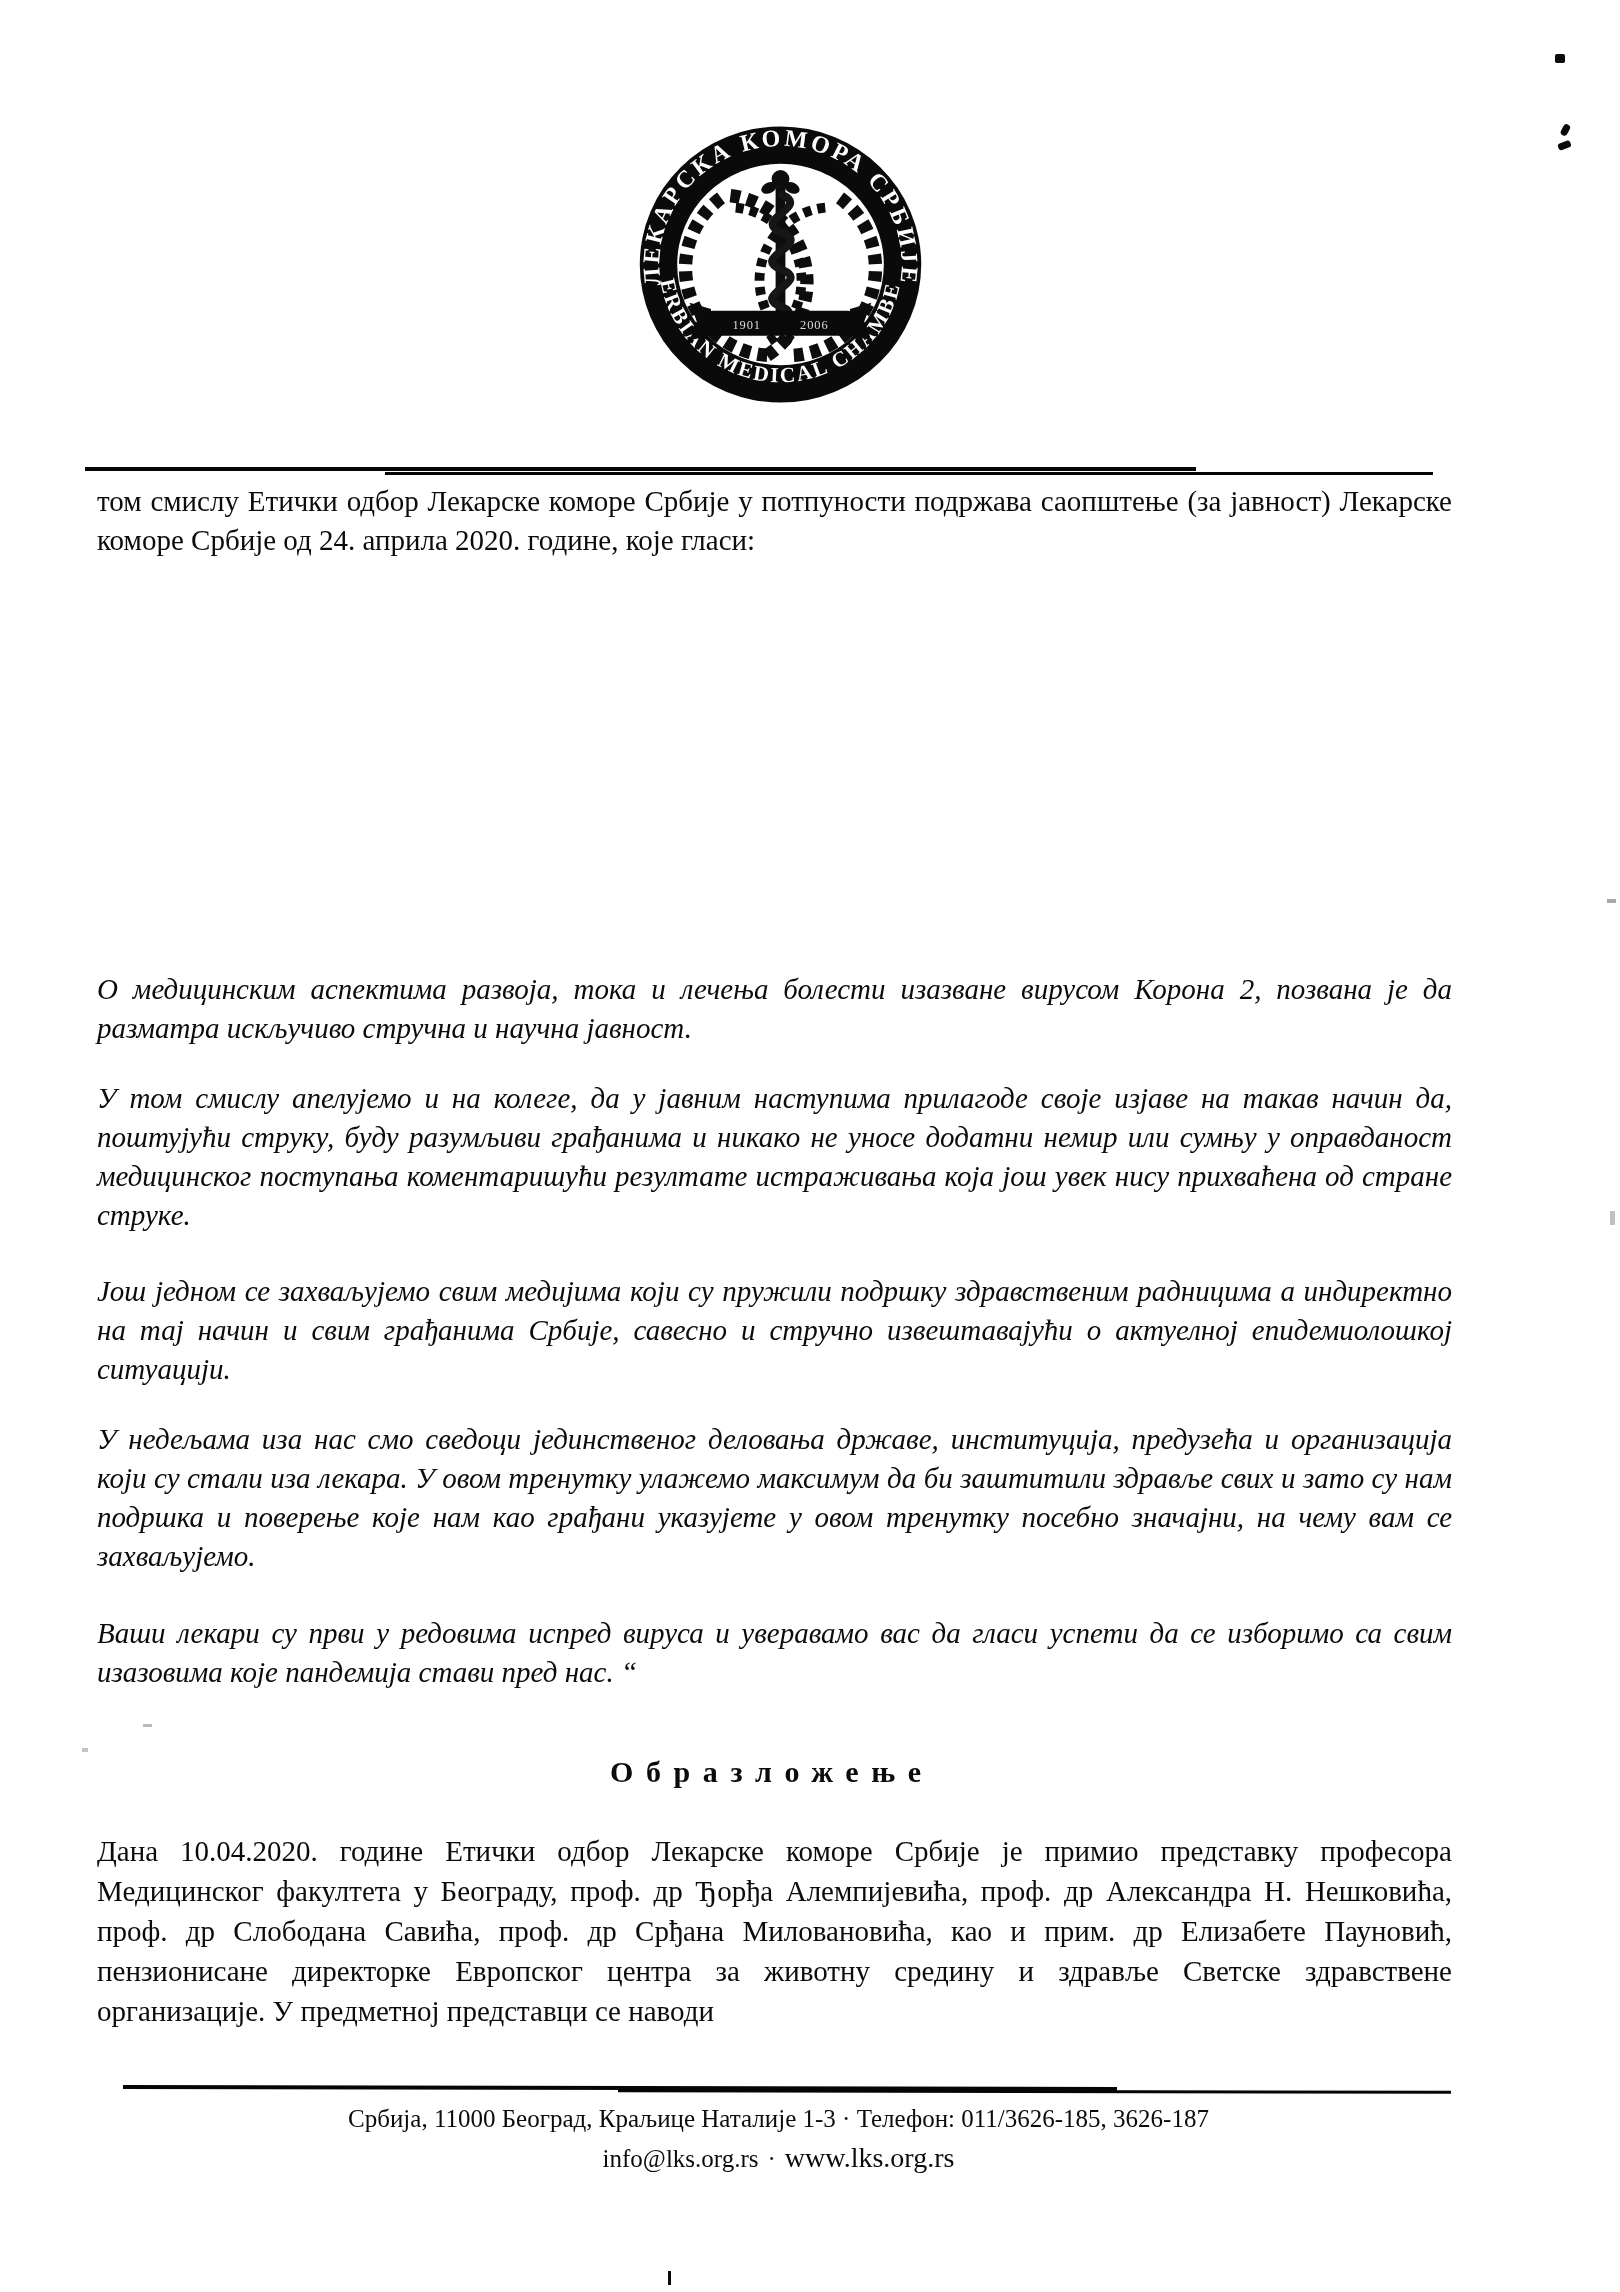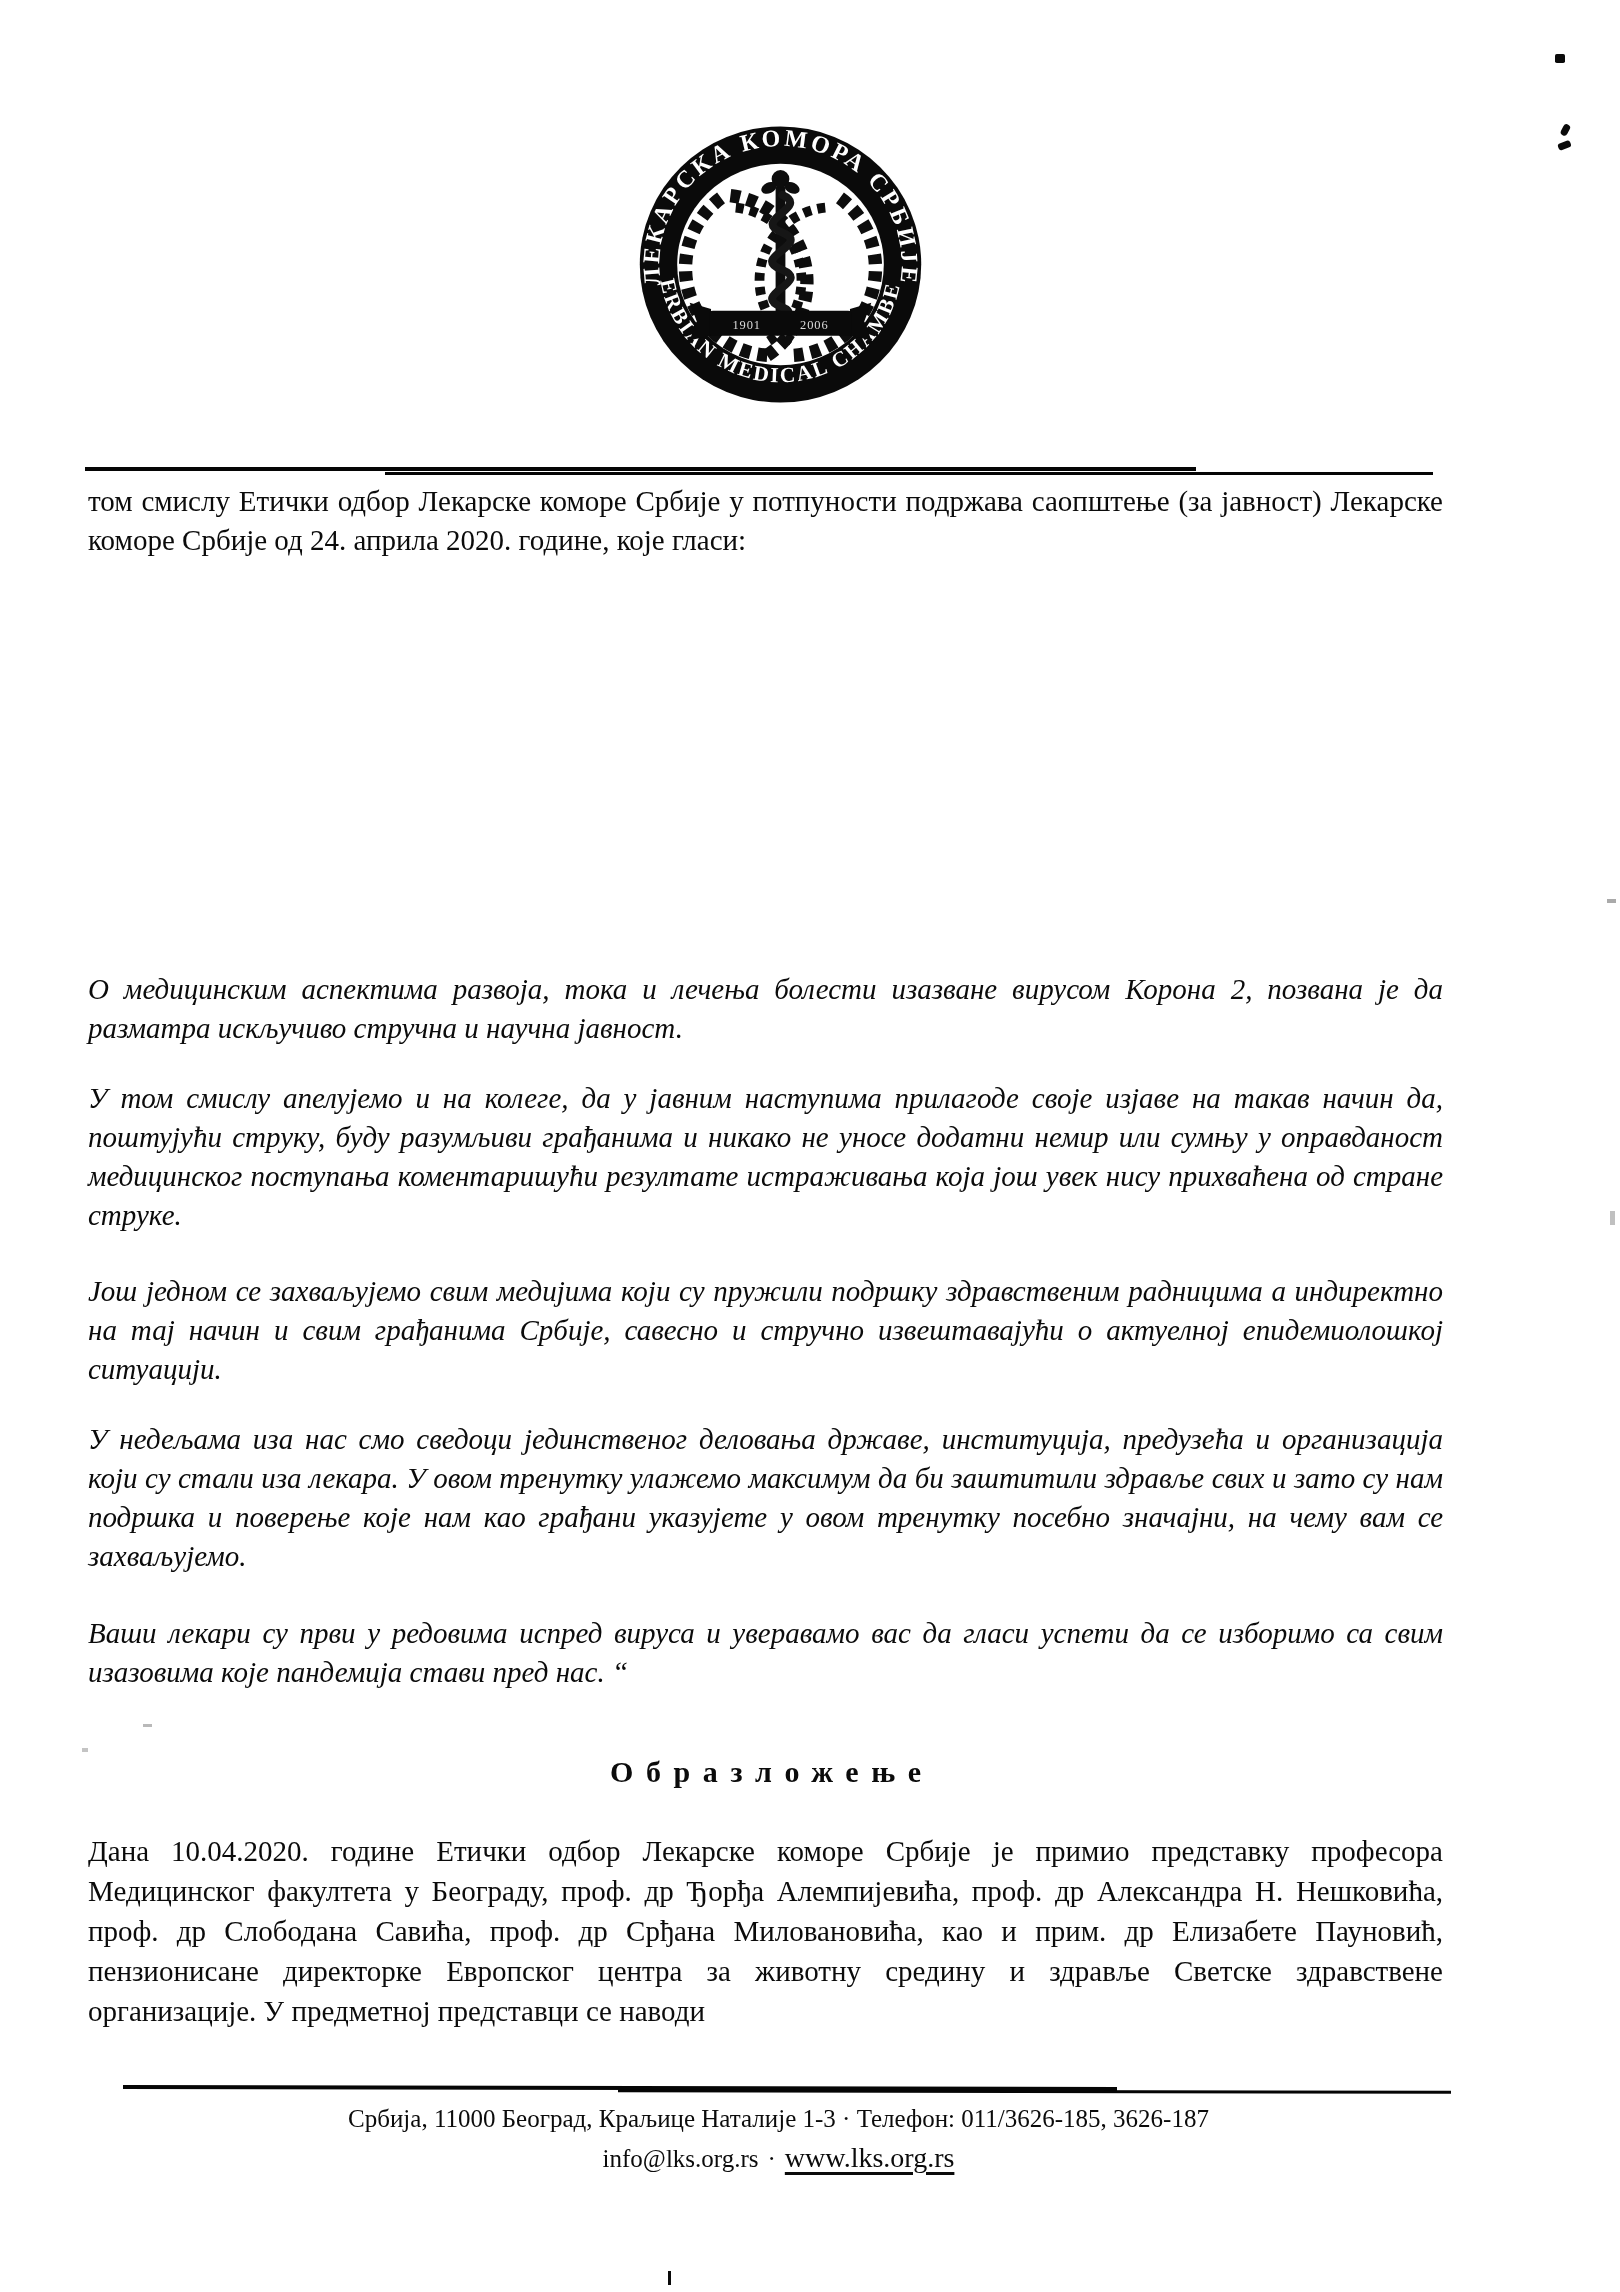--- a/index.html
+++ b/index.html
@@ -29,40 +29,39 @@
     text-align:center;font-weight:bold;font-size:29.6px;letter-spacing:0.9px;word-spacing:5.4px;
     white-space:nowrap;
   }
   .rule{position:absolute;background:#050505;}
   .hr1a{left:85px;top:467px;width:1111px;height:3.6px;}
   .hr1b{left:385px;top:472px;width:1048px;height:2.7px;}
   .hr2a{left:123px;top:2086px;width:994px;height:3.6px;transform:rotate(0.12deg);}
   .hr2b{left:618px;top:2090px;width:833px;height:2.7px;transform:rotate(0.1deg);}
   
   .para{
-    position:absolute;left:88px;width:1355px;margin:0;
+    position:absolute;left:97px;width:1355px;margin:0;
     font-size:29px;line-height:39px;text-align:justify;
   }
   .regular{font-style:normal;}
   .quoted{font-style:italic;}
   .last-para{line-height:40px;}
   .section-heading{
     position:absolute;left:88px;top:1755px;width:1355px;margin:0;
     text-align:center;font-size:30px;font-weight:bold;letter-spacing:0.42em;
     text-indent:0.42em; 
     font-style:normal;
   }
   
   .footer{
     position:absolute;left:101px;top:2099px;width:1355px;
     text-align:center;font-size:25px;line-height:39px;
   }
   .footer .site{
     font-size:28px;
-    text-decoration:underline;
     text-decoration-thickness:2.7px;
     text-underline-offset:5.4px;
   }
   .footer .sep{padding:0 9px;}
 </style>
 </head>
 <body>
 
 <div class="page">
 

